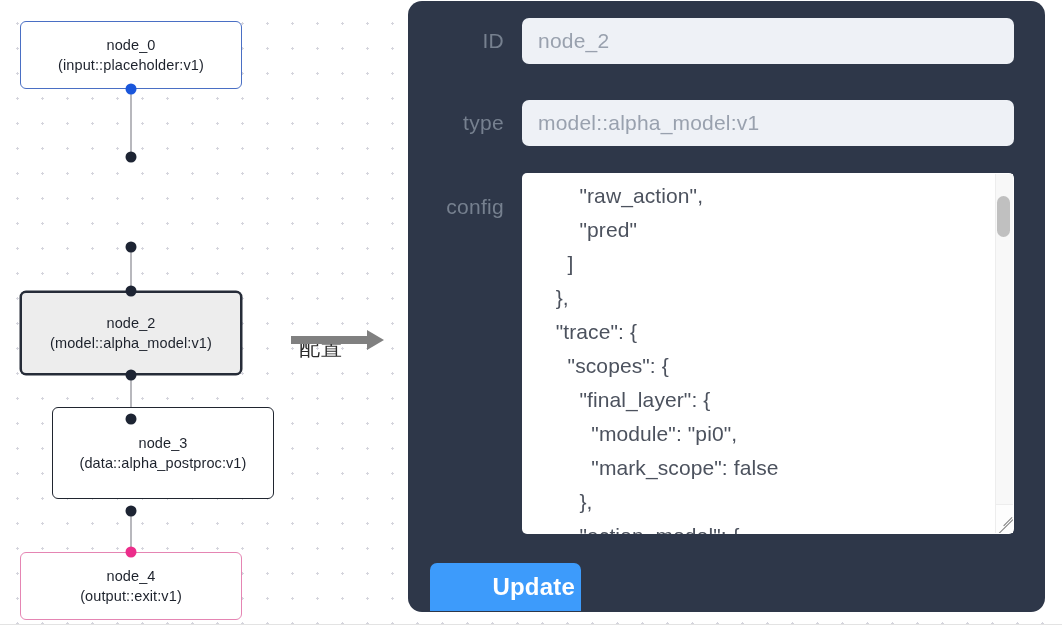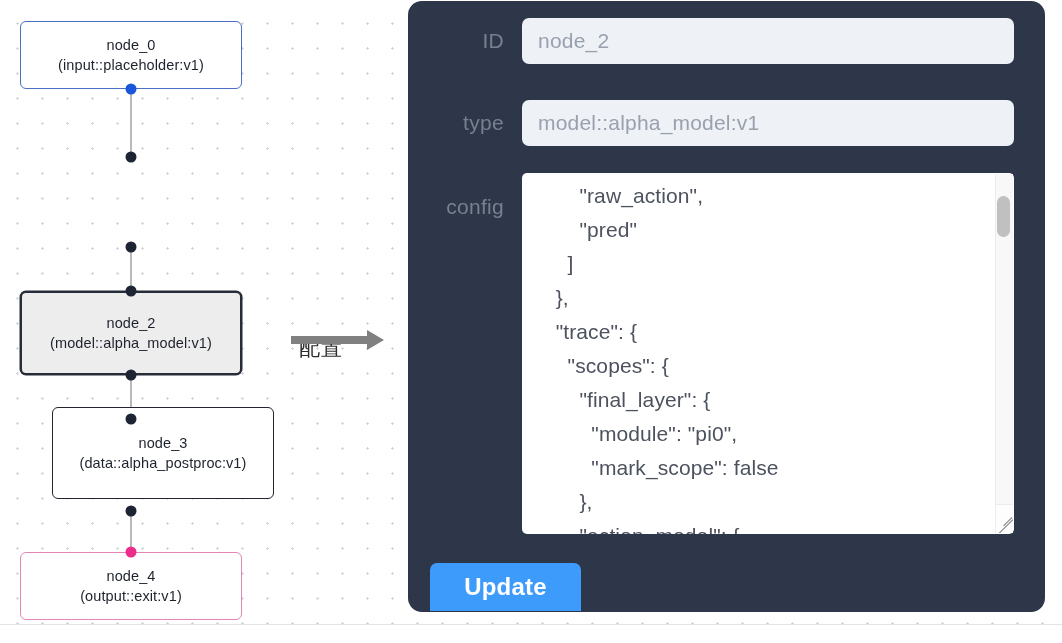--- a/index.html
+++ b/index.html
@@ -250,21 +250,21 @@
     height: 48px;
     background: #3d9bfb;
     border: none;
     border-radius: 7px 7px 0 0;
     color: #ffffff;
     font-size: 24px;
     font-family: "Liberation Sans", sans-serif;
     font-weight: bold;
     letter-spacing: .2px;
     cursor: pointer;
-    text-align: center;
+    text-align: right;
     line-height: 40px;
   }
 
   .page-footer {
     position: absolute;
     left: 0;
     top: 624px;
     width: 1062px;
     height: 19px;
     background: #ffffff;

